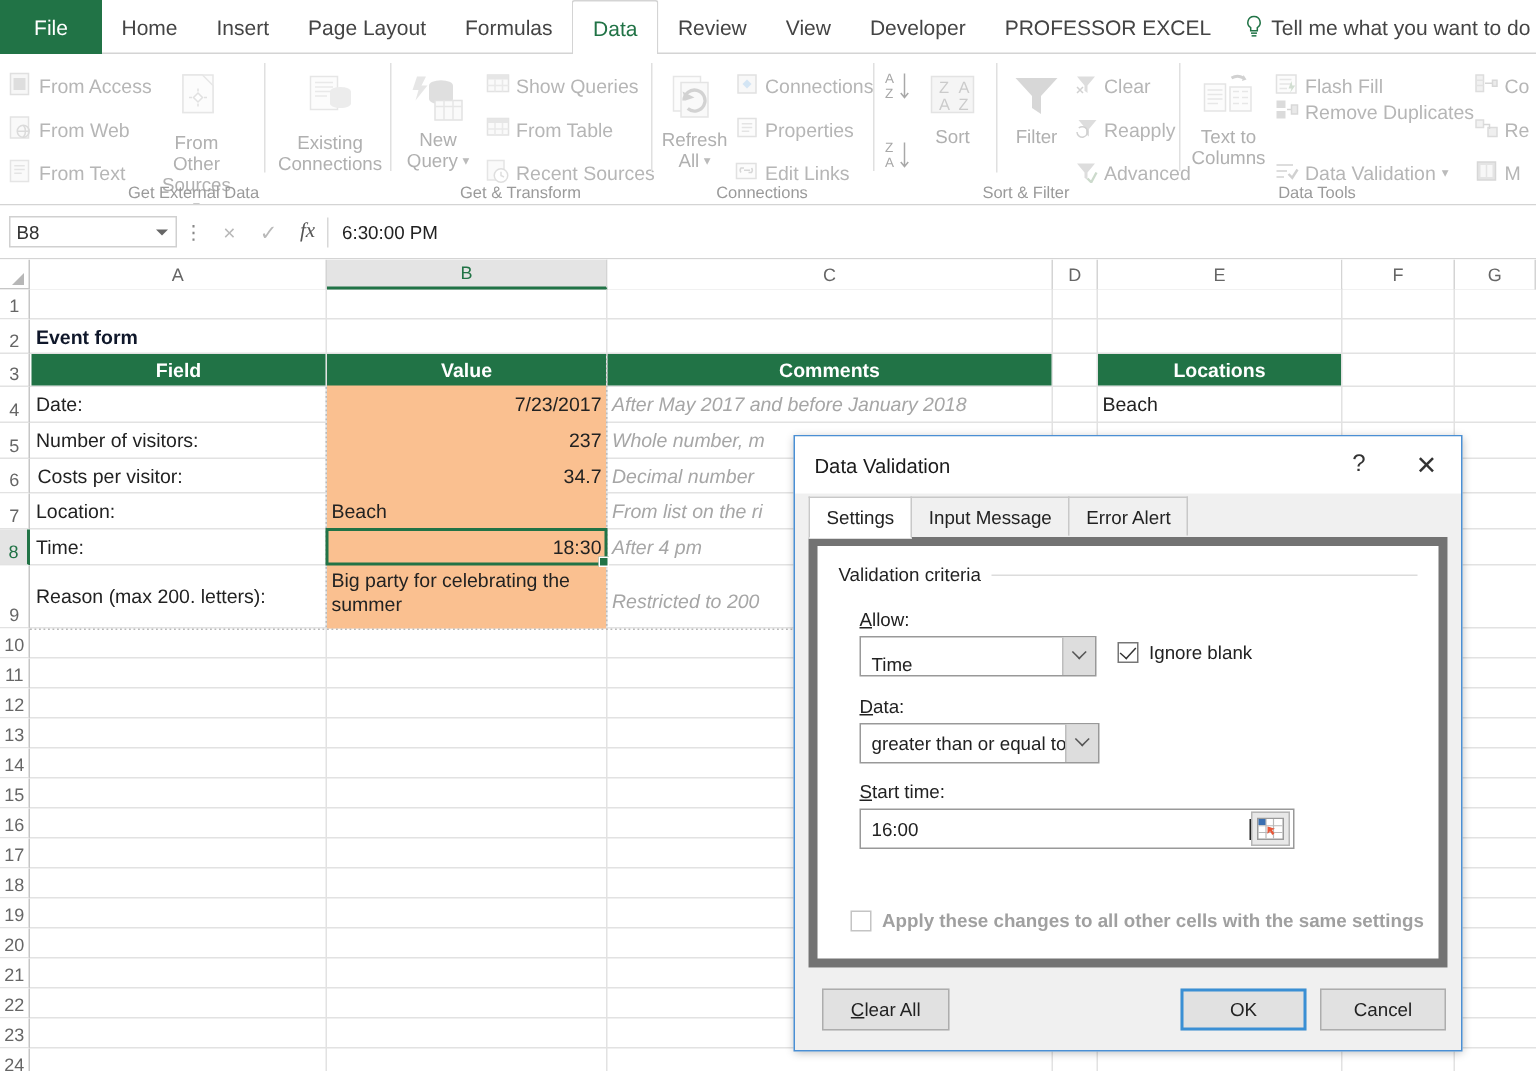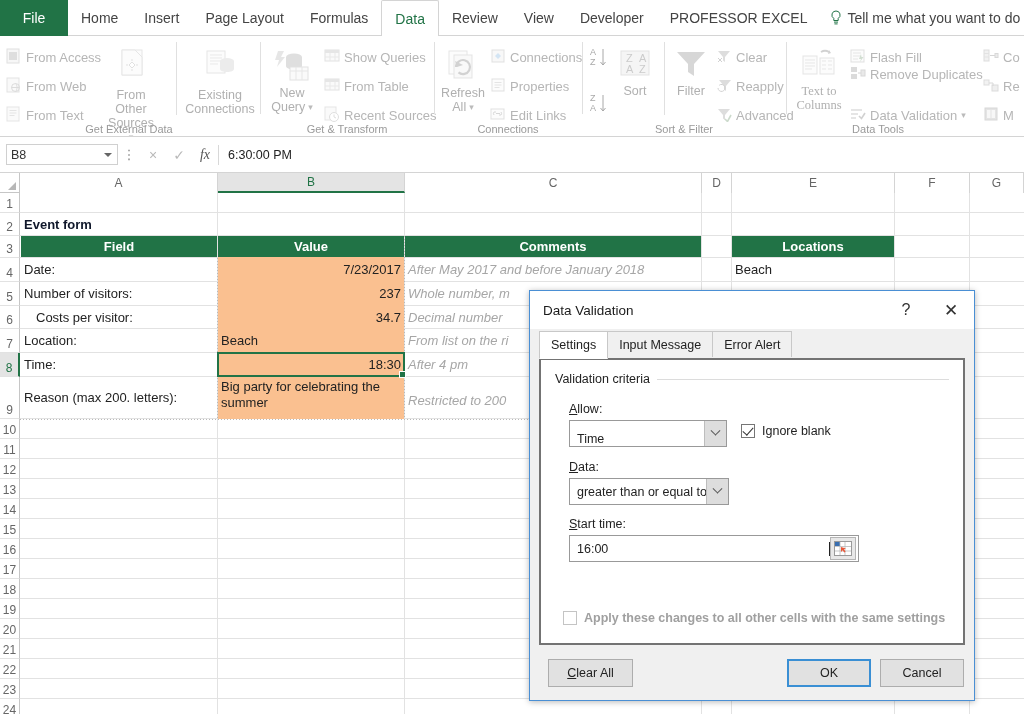--- a/index.html
+++ b/index.html
@@ -108,21 +108,21 @@
   .dlg-title .t { font-size:13.5px; color:#1a1a1a; }
   .dlg-title .sp { flex:1; }
   .dlg-btn { width:44px; height:38px; display:flex; align-items:center; justify-content:center; color:#333; font-size:16px; }
   .dlg-btn.close { width:46px; font-size:17px; }
   .dlg-body { position:absolute; left:0; right:0; top:38px; bottom:0; }
   .tabs2 { position:absolute; left:9px; top:2px; display:flex; align-items:flex-start; z-index:3;}
   .tab2 { height:26px; padding:0 11px; display:flex; align-items:center; font-size:12.5px; color:#222; background:#f0f0f0; border:1px solid #c8c8c8; border-bottom:none; margin-right:-1px;}
   .tab2.active { background:#fff; height:28px; border-bottom:1px solid #fff; position:relative; z-index:4; }
   .panel {
     position:absolute; left:9px; right:9px; top:29px; bottom:55px;
-    background:#fff; border:2px solid #737373;
+    background:#fff; border:6px solid #737373;
   }
   .legendrow { position:absolute; left:14px; right:14px; top:12px; display:flex; align-items:center; gap:7px; }
   .legendrow .lt { font-size:12.5px; color:#222; white-space:nowrap; }
   .legendrow .ln { flex:1; height:1px; background:#dcdcdc; }
   .lbl { position:absolute; font-size:12.5px; color:#222; }
   .u { text-decoration:underline; }
   .sel2 {
     position:absolute; height:27px; background:#fff; border:1px solid #999;
     display:flex; align-items:center;
   }
@@ -403,21 +403,21 @@
             <path d="M9 13l2.5 2.5L15 9" stroke="#8fae8f" stroke-width="1.6" fill="none"></path>
           </svg>
       </span>
       <span>Advanced</span>
     </div>
     <div class="glabel">Sort &amp; Filter</div>
   </div>
   <div class="rsep" style="left:786px; top:6px; bottom:22px;"></div>
 
   <div class="rgroup" style="left:788px; width:236px;">
-    <div class="bigbtn" style="left:0px; top:13px; width:62px;font-family:Liberation Serif, serif;">
+    <div class="bigbtn" style="left:0px; top:13px; width:62px;">
       <span class="ic gicon">
         <svg width="36" height="32">
             <path d="M20 3a8 8 0 0 1 8 0" stroke="#9b9b9b" fill="none" stroke-width="2"></path>
             <path d="M28 1l2 3-3 1z" fill="#9b9b9b"></path>
             <rect x="2" y="7" width="14" height="18" fill="#fafafa" stroke="#c5c5c5"></rect>
             <path d="M4 11h10M4 14h10M4 17h10M4 20h7" stroke="#cbcbcb"></path>
             <rect x="19" y="9" width="14" height="16" fill="#fafafa" stroke="#c5c5c5"></rect>
             <path d="M21 12h4M27 12h4M21 16h4M27 16h4M21 20h4M27 20h4" stroke="#cbcbcb"></path>
           </svg>
       </span>
@@ -587,21 +587,21 @@
 
     <div class="cell" style="left:1px;   top:65px; width:196px; height:23px;">Date:</div>
     <div class="cell r" style="left:198px; top:65px; width:186px; height:23px;">7/23/2017</div>
     <div class="cell comment" style="left:385px; top:65px; width:296px; height:23px;">After May 2017 and before January 2018</div>
     <div class="cell" style="left:712px; top:65px; width:162px; height:23px;">Beach</div>
 
     <div class="cell" style="left:1px;   top:89px; width:196px; height:23px;">Number of visitors:</div>
     <div class="cell r" style="left:198px; top:89px; width:186px; height:23px;">237</div>
     <div class="cell comment" style="left:385px; top:89px; width:296px; height:23px;">Whole number, m</div>
 
-    <div class="cell" style="left:13px;   top:113px; width:196px; height:22px;">Costs per visitor:</div>
+    <div class="cell" style="left:2px;   top:113px; width:196px; height:22px;">Costs per visitor:</div>
     <div class="cell r" style="left:198px; top:113px; width:186px; height:22px;padding-left:26px;">34.7</div>
     <div class="cell comment" style="left:385px; top:113px; width:296px; height:22px;">Decimal number</div>
 
     <div class="cell" style="left:1px;   top:136px; width:196px; height:23px;">Location:</div>
     <div class="cell" style="left:198px; top:136px; width:186px; height:23px;">Beach</div>
     <div class="cell comment" style="left:385px; top:136px; width:296px; height:23px;">From list on the ri</div>
 
     <div class="cell" style="left:1px;   top:160px; width:196px; height:23px;">Time:</div>
     <div class="cell r" style="left:198px; top:160px; width:186px; height:23px;">18:30</div>
     <div class="cell comment" style="left:385px; top:160px; width:296px; height:23px;">After 4 pm</div>

